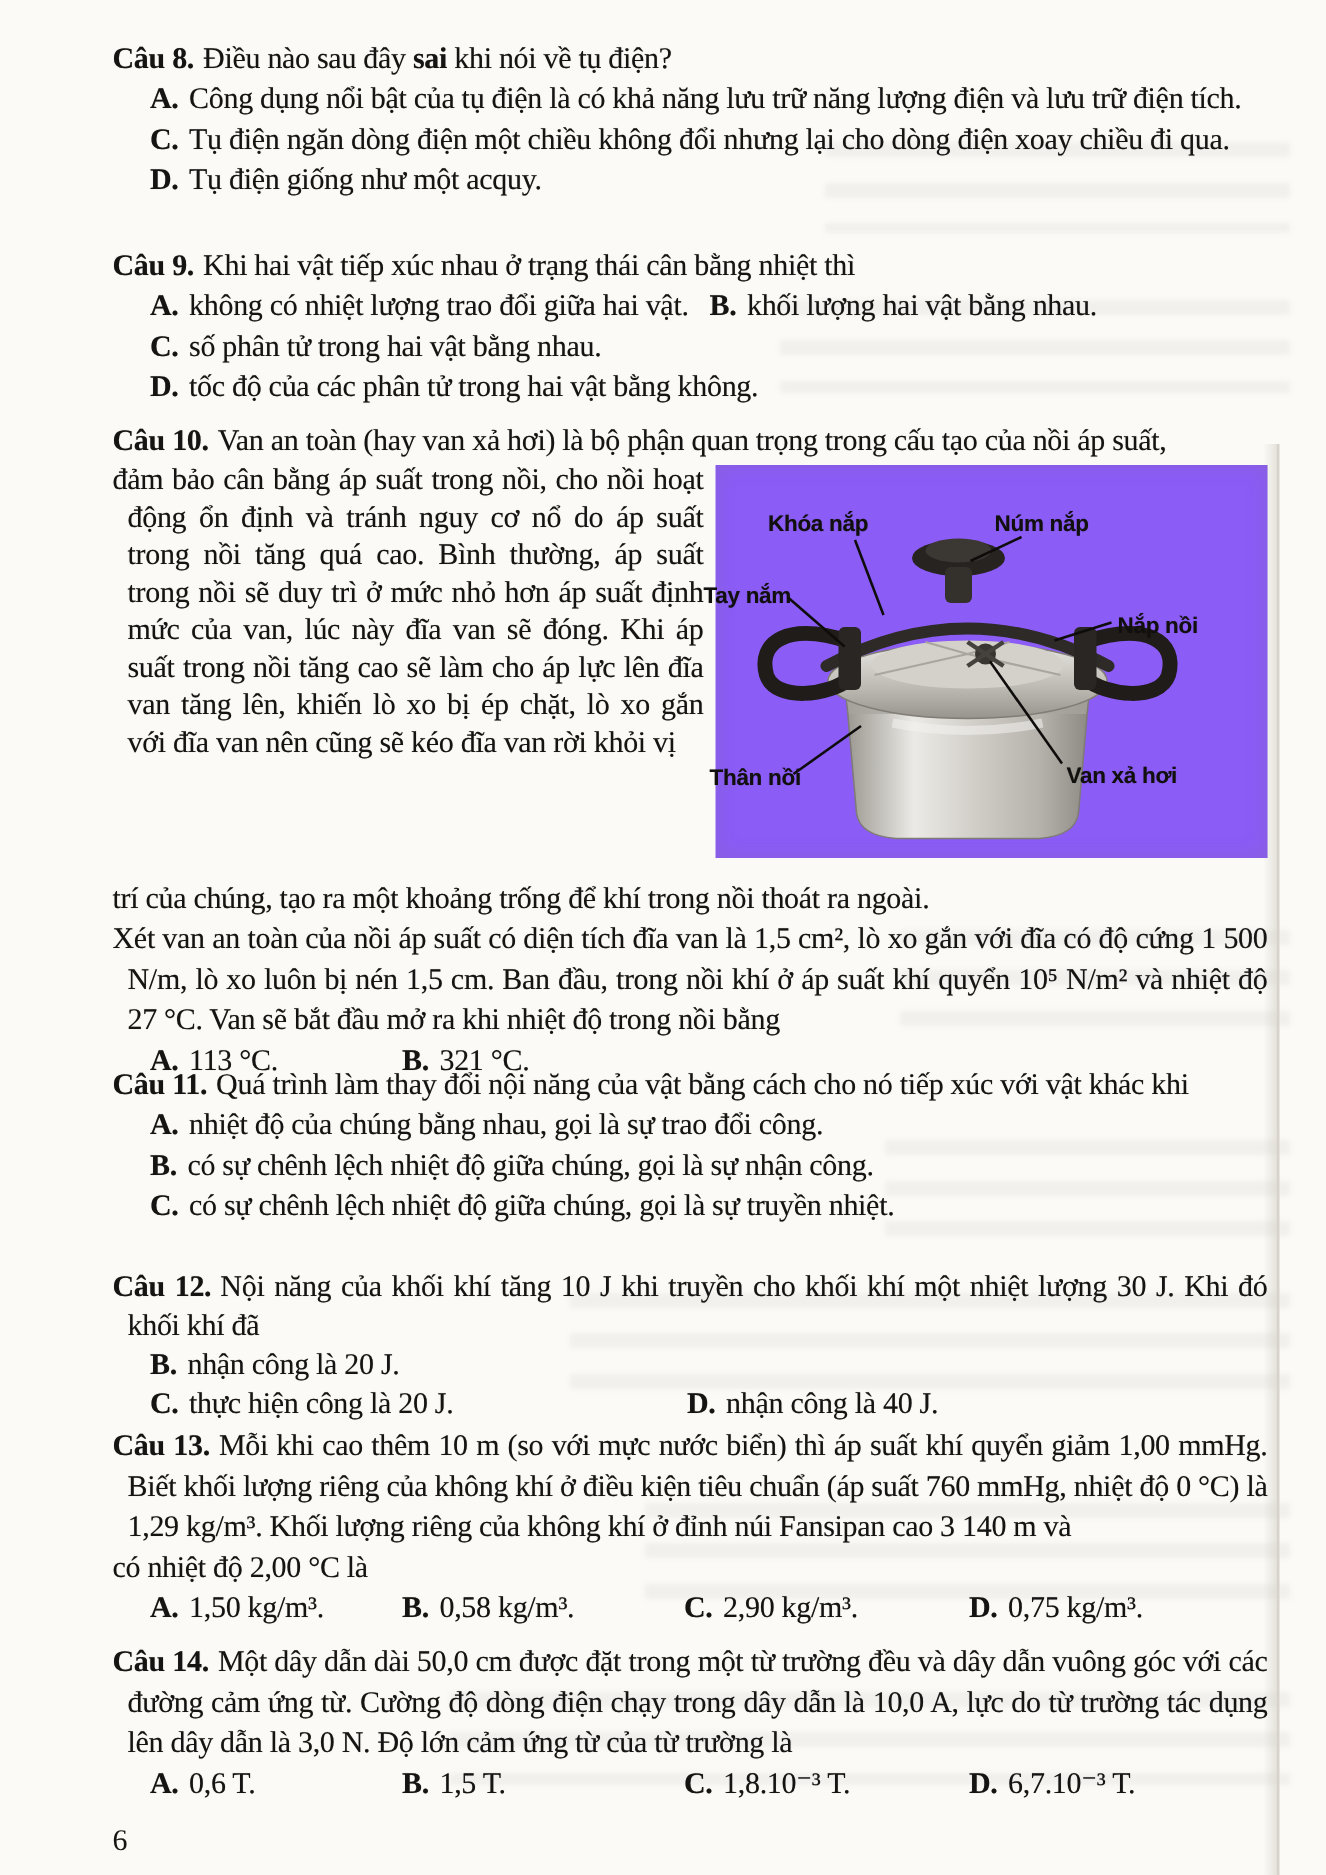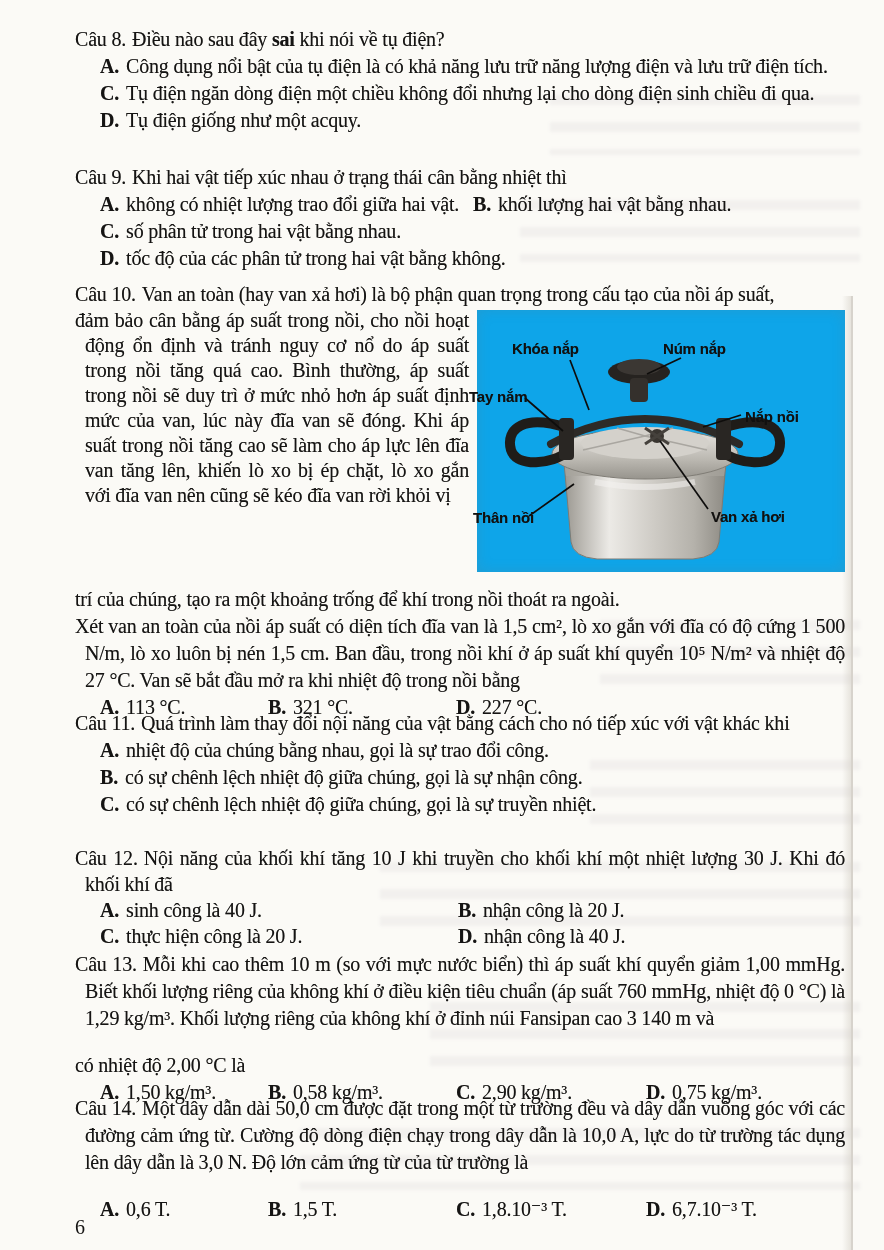--- a/index.html
+++ b/index.html
@@ -6,40 +6,40 @@
   body{
     width:884px;height:1250px;position:relative;overflow:hidden;
     background:#fbfaf6;
     font-family:"Liberation Serif","DejaVu Serif",serif;
     color:#151413;letter-spacing:-0.2px;
   }
   .page{position:absolute;inset:0;z-index:1}
   .q{position:absolute;left:75px;width:770px;font-size:20px;line-height:27px;
      text-shadow:0 0 .5px rgba(25,22,20,.45);}
   .hang{padding-left:10px;text-indent:-10px;text-align:justify;margin:0}
-  .qlab{font-weight:normal;margin-right:6px}
+  .qlab{font-weight:bold;margin-right:6px}
   .opts{margin-left:25px}
   .opt{margin:0}
   .olab{font-weight:bold;margin-right:7px}
   .opt-row{display:flex}
   .h1{flex:0 0 373px}
   .h2{flex:0 0 358px}
   .c1{flex:0 0 168px}
   .c2{flex:0 0 188px}
   .c3{flex:0 0 190px}
   .c4{flex:1 1 auto}
   
   .wrapzone{display:flow-root;line-height:25px}
   .figure-box{
     float:right;width:368px;height:262px;margin:2px 0 14px 8px;
-    background:#0ea5e9;box-shadow:inset 0 0 14px rgba(120,115,108,.18);
+    background:#8b5cf6;box-shadow:inset 0 0 14px rgba(120,115,108,.18);
   }
   .figlabel{font:bold 15px "Liberation Sans",sans-serif;fill:#11100f}
   .pointer{stroke:#0e0d0c;stroke-width:1.7;fill:none}
-  .gap-top{margin-top:20px}
+  .gap-top{margin-top:0}
   #page-number{position:absolute;left:75px;top:1216px;font-size:20px;z-index:1}
   
   .ghost{
     position:absolute;z-index:0;pointer-events:none;
     background:repeating-linear-gradient(to bottom,
       rgba(128,118,138,.075) 0 10px, rgba(128,118,138,0) 10px 27px);
     filter:blur(1.6px);
   }
   .edge-line{position:absolute;z-index:0;top:296px;bottom:0;left:851px;width:2px;
     background:#d7d3cc}
@@ -58,21 +58,21 @@
 <div class="ghost" style="left:300px;top:1128px;width:560px;height:62px"></div>
 <div class="edge-soft"></div>
 <div class="edge-line"></div>
 
 <div class="page">
 
   <div class="q" style="top:26px">
     <p class="stem hang"><b class="qlab">Câu 8.</b><span>Điều nào sau đây </span><b>sai</b><span> khi nói về tụ điện?</span></p>
     <div class="opts">
       <p class="opt"><b class="olab">A.</b><span>Công dụng nổi bật của tụ điện là có khả năng lưu trữ năng lượng điện và lưu trữ điện tích.</span></p>
-      <p class="opt"><b class="olab">C.</b><span>Tụ điện ngăn dòng điện một chiều không đổi nhưng lại cho dòng điện sinh chiều đi qua.</span></p>
+      <p class="opt"><b class="olab">C.</b><span>Tụ điện ngăn dòng điện một chiều không đổi nhưng lại cho dòng điện xoay chiều đi qua.</span></p>
       <p class="opt"><b class="olab">D.</b><span>Tụ điện giống như một acquy.</span></p>
     </div>
   </div>
 
   <div class="q" style="top:164px">
     <p class="stem hang"><b class="qlab">Câu 9.</b><span>Khi hai vật tiếp xúc nhau ở trạng thái cân bằng nhiệt thì</span></p>
     <div class="opts">
       <div class="opt-row">
         <p class="opt h1"><b class="olab">A.</b><span>không có nhiệt lượng trao đổi giữa hai vật.</span></p>
         <p class="opt"><b class="olab">B.</b><span>khối lượng hai vật bằng nhau.</span></p>
@@ -142,39 +142,37 @@
         </svg>
       </div>
       <span>đảm bảo cân bằng áp suất trong nồi, cho nồi hoạt động ổn định và tránh nguy cơ nổ do áp suất trong nồi tăng quá cao. Bình thường, áp suất trong nồi sẽ duy trì ở mức nhỏ hơn áp suất định mức của van, lúc này đĩa van sẽ đóng. Khi áp suất trong nồi tăng cao sẽ làm cho áp lực lên đĩa van tăng lên, khiến lò xo bị ép chặt, lò xo gắn với đĩa van nên cũng sẽ kéo đĩa van rời khỏi vị</span>
     </div>
     <p class="hang">trí của chúng, tạo ra một khoảng trống để khí trong nồi thoát ra ngoài.</p>
     <p class="hang">Xét van an toàn của nồi áp suất có diện tích đĩa van là 1,5 cm², lò xo gắn với đĩa có độ cứng 1 500 N/m, lò xo luôn bị nén 1,5 cm. Ban đầu, trong nồi khí ở áp suất khí quyển 10⁵ N/m² và nhiệt độ 27 °C. Van sẽ bắt đầu mở ra khi nhiệt độ trong nồi bằng</p>
     <div class="opts">
       <div class="opt-row">
         <p class="opt c1"><b class="olab">A.</b><span>113 °C.</span></p>
         <p class="opt c2"><b class="olab">B.</b><span>321 °C.</span></p>
-        <p class="opt c4"><b class="olab">D.</b><span>227 °C.</span></p>
       </div>
     </div>
   </div>
 
   <div class="q" style="top:710px">
     <p class="stem hang"><b class="qlab">Câu 11.</b><span>Quá trình làm thay đổi nội năng của vật bằng cách cho nó tiếp xúc với vật khác khi</span></p>
     <div class="opts">
       <p class="opt"><b class="olab">A.</b><span>nhiệt độ của chúng bằng nhau, gọi là sự trao đổi công.</span></p>
       <p class="opt"><b class="olab">B.</b><span>có sự chênh lệch nhiệt độ giữa chúng, gọi là sự nhận công.</span></p>
       <p class="opt"><b class="olab">C.</b><span>có sự chênh lệch nhiệt độ giữa chúng, gọi là sự truyền nhiệt.</span></p>
     </div>
   </div>
 
   <div class="q" style="top:845px;line-height:26px">
     <p class="stem hang"><b class="qlab">Câu 12.</b><span>Nội năng của khối khí tăng 10 J khi truyền cho khối khí một nhiệt lượng 30 J. Khi đó khối khí đã</span></p>
     <div class="opts">
       <div class="opt-row">
-        <p class="opt h2"><b class="olab">A.</b><span>sinh công là 40 J.</span></p>
         <p class="opt"><b class="olab">B.</b><span>nhận công là 20 J.</span></p>
       </div>
       <div class="opt-row">
         <p class="opt h2"><b class="olab">C.</b><span>thực hiện công là 20 J.</span></p>
         <p class="opt"><b class="olab">D.</b><span>nhận công là 40 J.</span></p>
       </div>
     </div>
   </div>
 
   <div class="q" style="top:951px">

